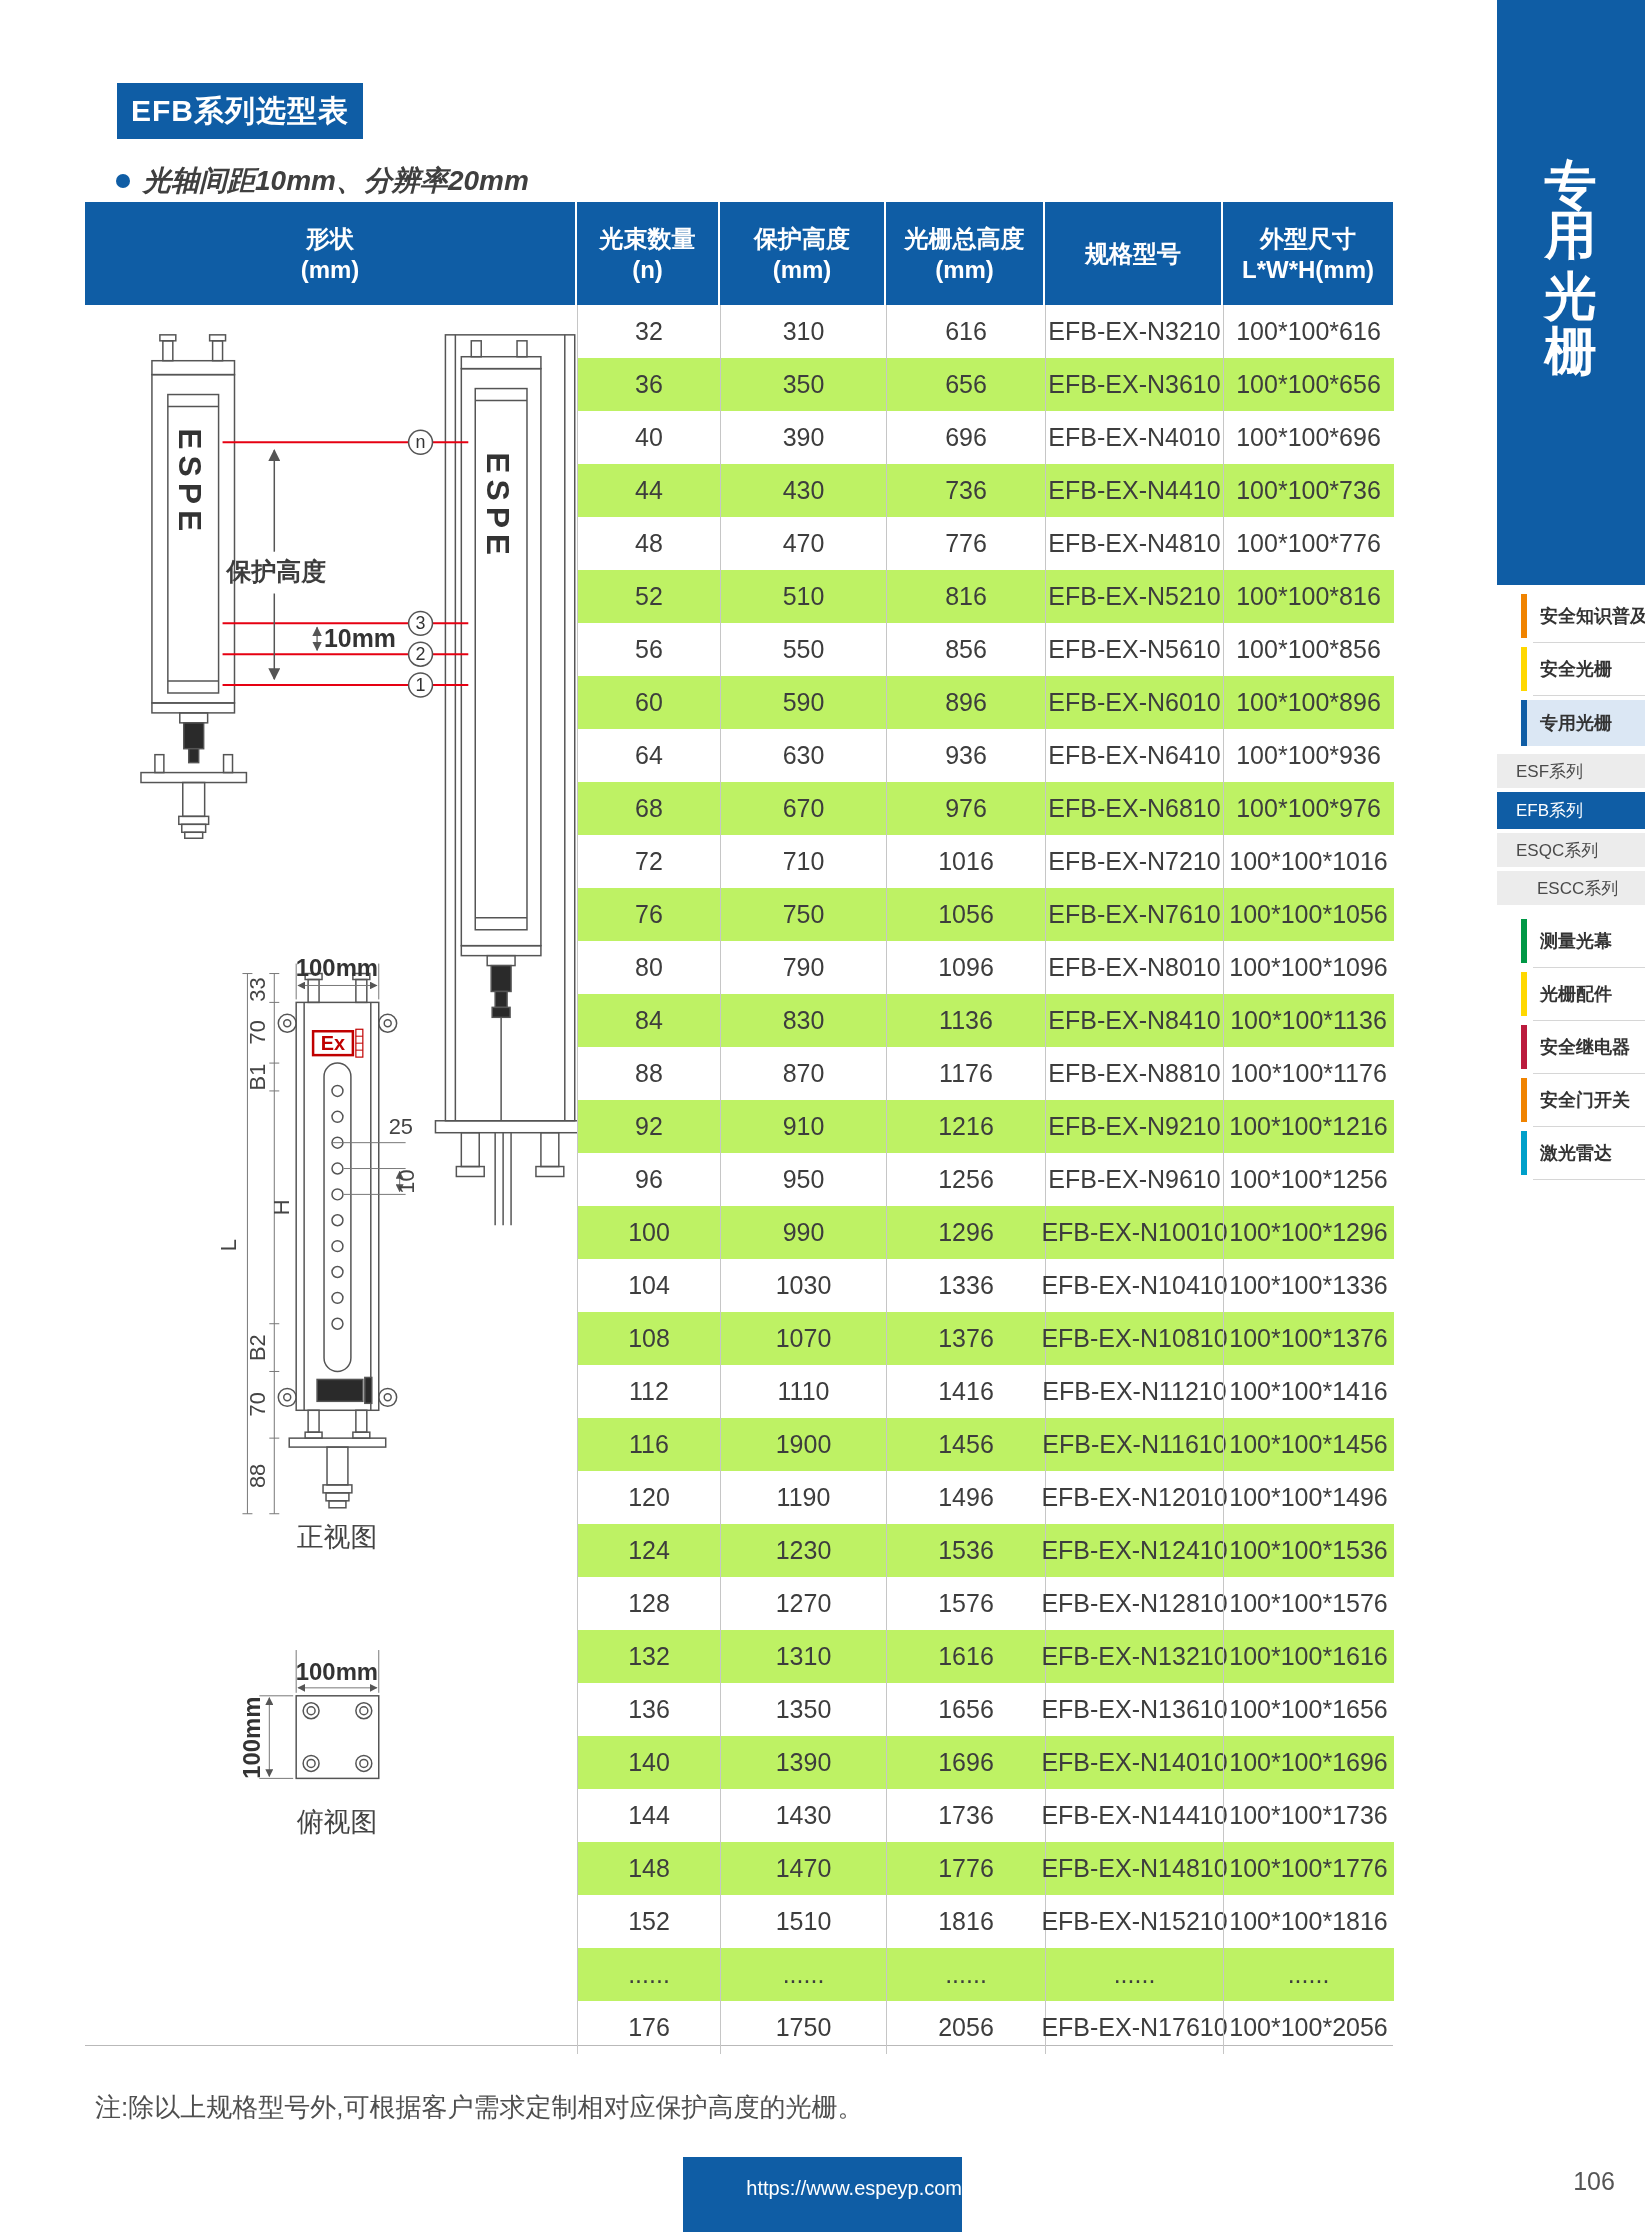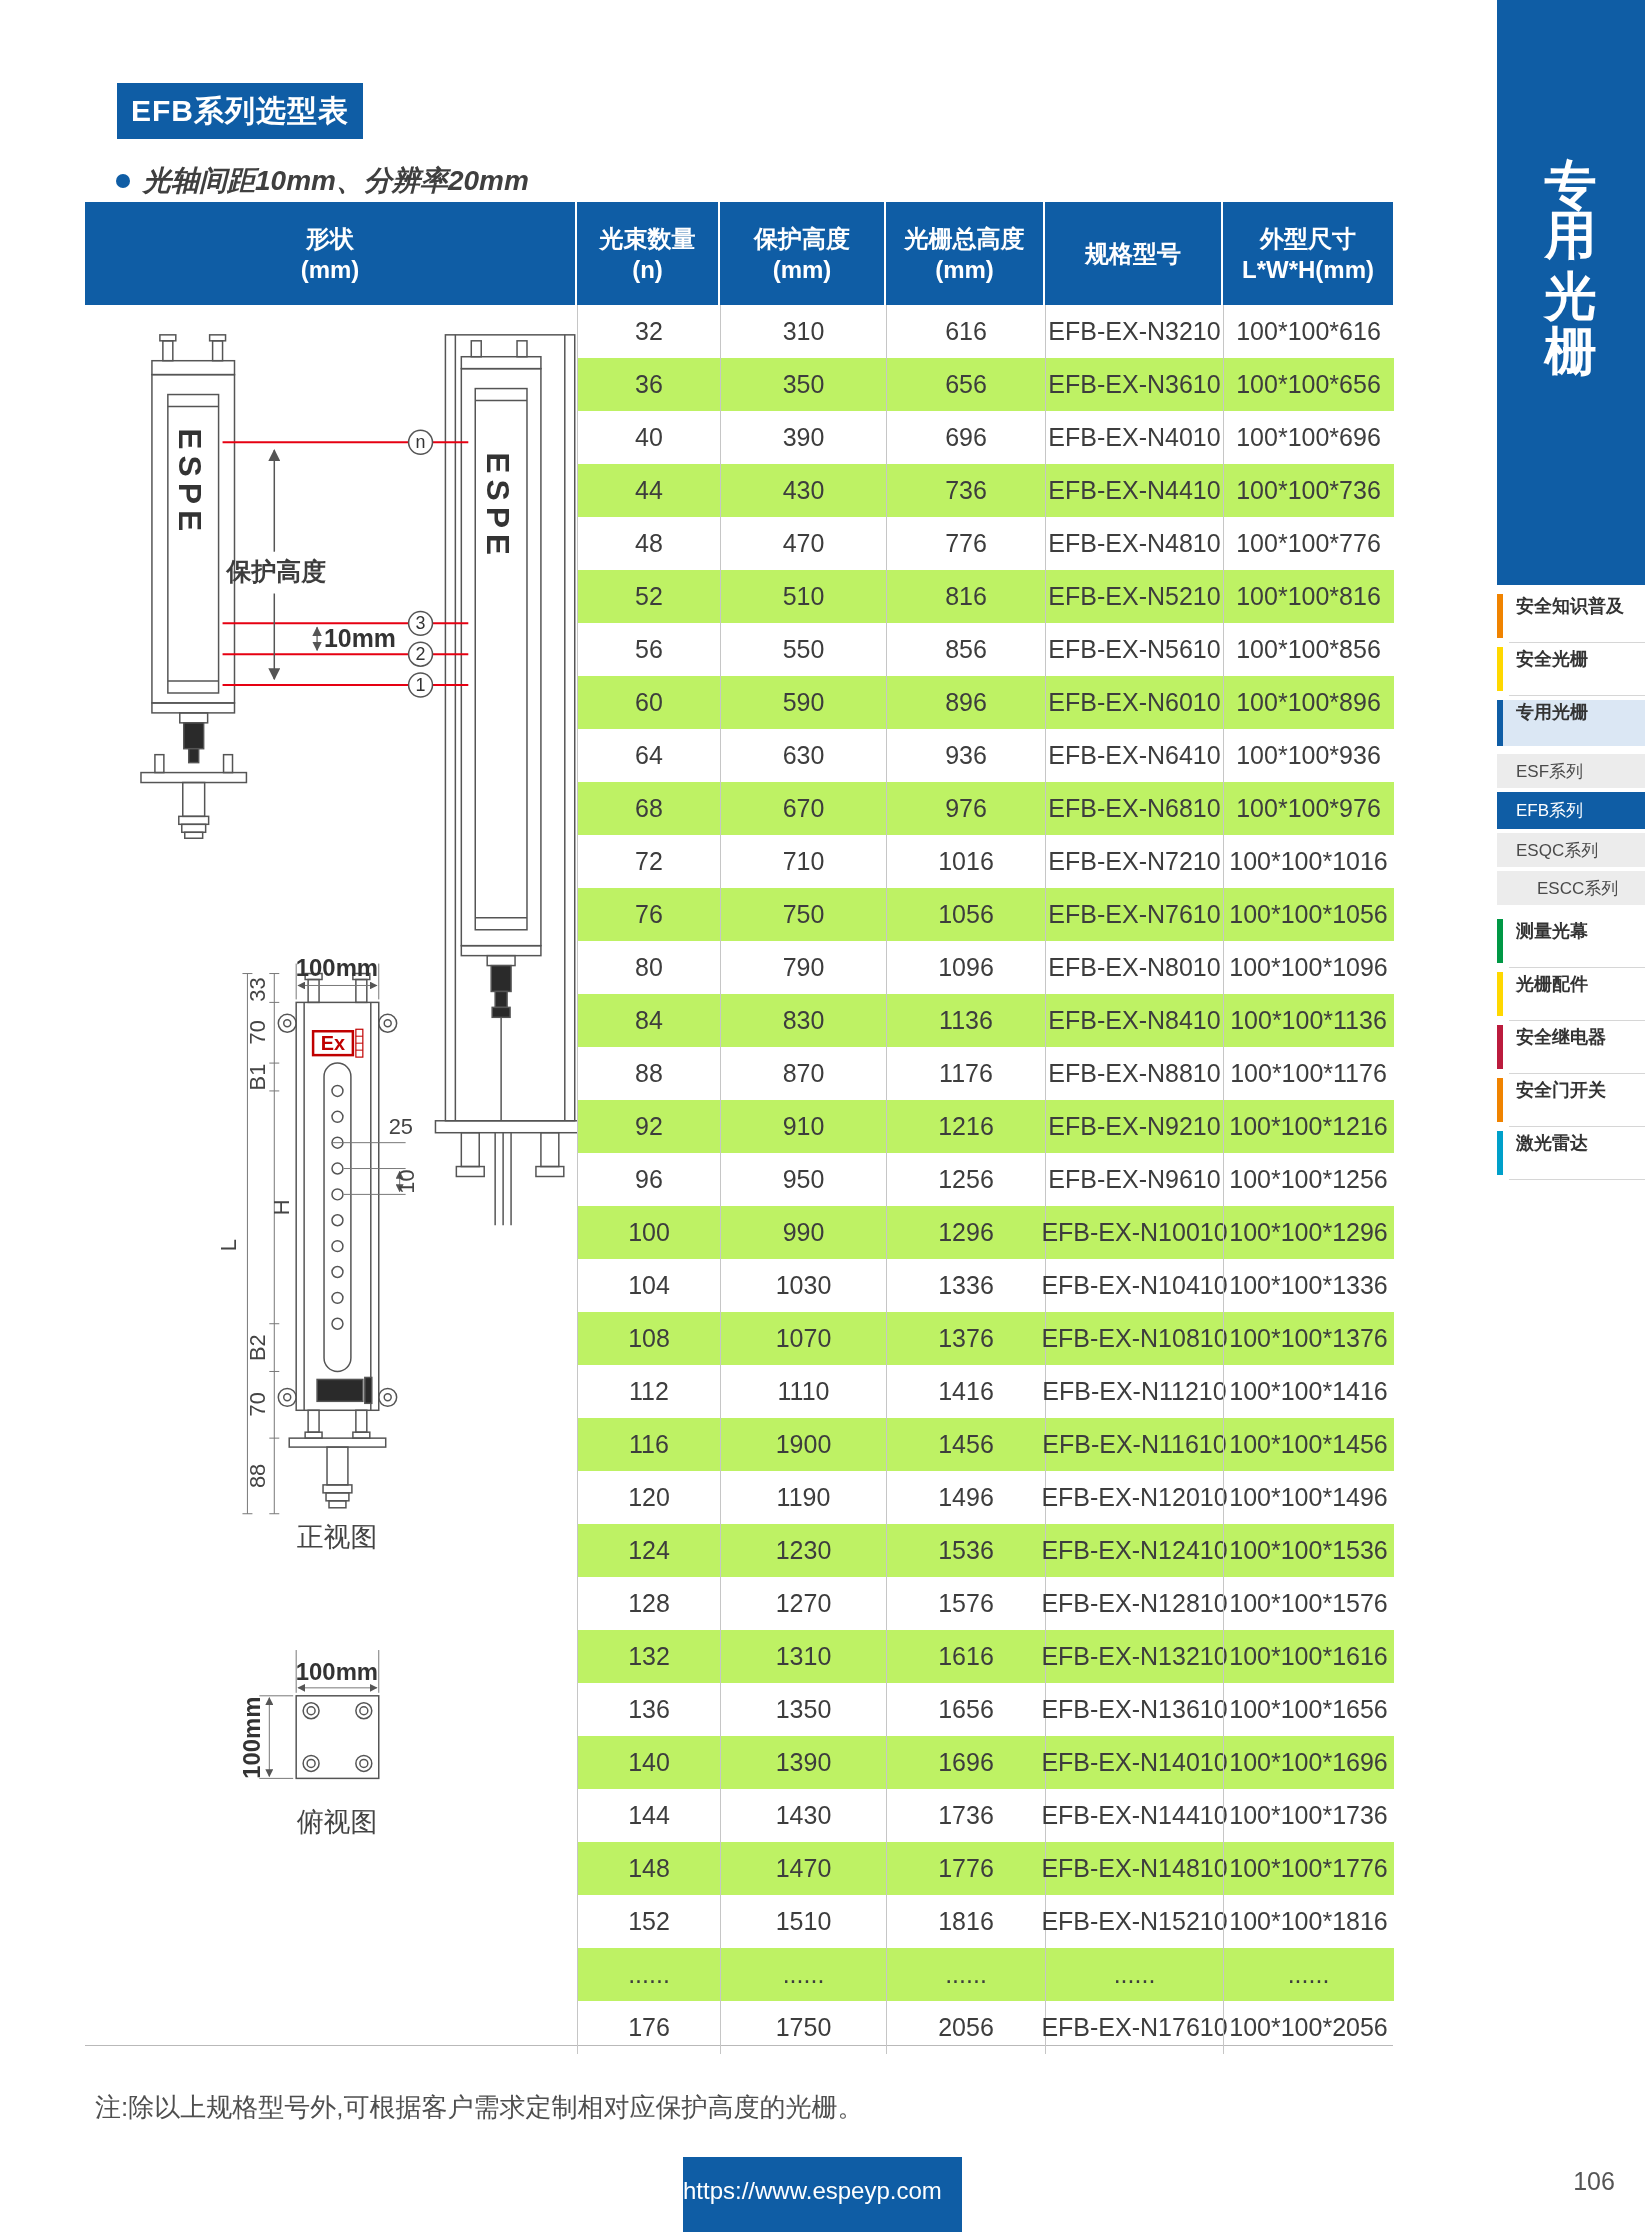--- a/index.html
+++ b/index.html
@@ -36,37 +36,37 @@
     display:flex;align-items:center;justify-content:center;
     font-size:25px;color:#3d3d3d;border-left:1px solid #c6c6c6;box-sizing:border-box;white-space:nowrap;
   }
   
   .banner{position:absolute;left:1497px;top:0;width:148px;height:585px;background:var(--blue);display:flex;justify-content:center;}
   .banner-text{
     writing-mode:vertical-rl;text-orientation:upright;color:#fff;font-size:52px;font-weight:bold;
     letter-spacing:56px;margin-top:115px;
   }
   .nav{position:absolute;left:1497px;top:594px;width:148px;}
-  .nav-main,.nav-main-active{display:flex;align-items:flex-start;position:relative;cursor:pointer;}
+  .nav-main,.nav-main-active{display:flex;align-items:center;position:relative;cursor:pointer;margin-left:24px;}
   .nav-main{height:44px;margin-bottom:9px;}
   .nav-main::after{content:'';position:absolute;left:12px;right:0;bottom:-5px;height:1px;background:#d6d6d6;}
   .nav-main-active{height:46px;margin-bottom:8px;background:#dbe7f4;}
   .nav-bar{width:6px;height:100%;margin-right:13px;flex:0 0 auto;}
   .nav-main .nav-label,.nav-main-active .nav-label{font-size:18px;font-weight:bold;color:#333;white-space:nowrap;}
   .nav-sub,.nav-sub-active{display:flex;align-items:center;padding-left:19px;cursor:pointer;}
   .nav-sub{height:34px;margin-bottom:4px;background:#ececec;}
   .nav-sub .nav-label{font-size:17px;color:#4a4a4a;}
   .nav-sub-active{height:37px;margin-bottom:4px;background:var(--blue);align-items:center;}
   .nav-sub-active .nav-label{font-size:17px;color:#ffffff;}
   .nav > :nth-child(7){margin-bottom:14px;padding-left:40px;}
   
   .note{position:absolute;left:95px;top:2090px;font-size:26px;color:#4f4f4f;}
   .footer-box{
     position:absolute;left:683px;top:2157px;width:279px;height:76px;background:var(--blue);
-    color:#fff;font-size:24px;display:flex;justify-content:flex-start;padding-top:20px;box-sizing:border-box;
+    color:#fff;font-size:20px;display:flex;justify-content:flex-end;padding-top:20px;box-sizing:border-box;
   }
   .page-num{position:absolute;left:1564px;top:2167px;width:60px;text-align:center;font-size:25px;color:#555;}
   svg text{font-family:"Liberation Sans","DejaVu Sans",sans-serif;}
 </style>
 </head>
 <body>
 
 <div class="title-box">EFB系列选型表</div>
 <div class="subtitle">
   <span class="dot"></span>

